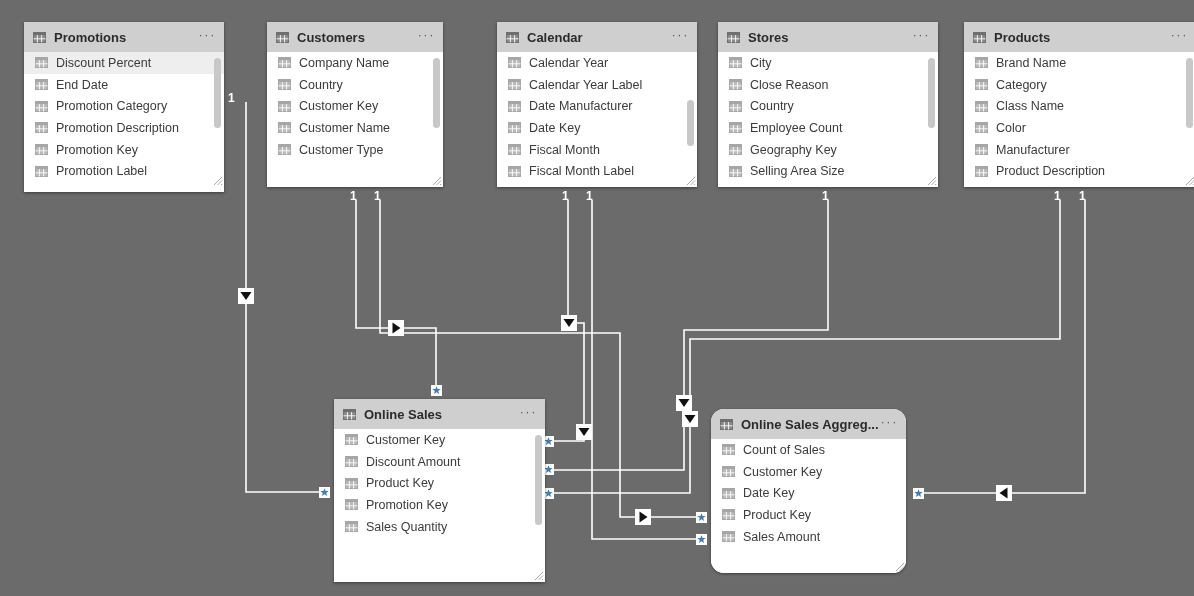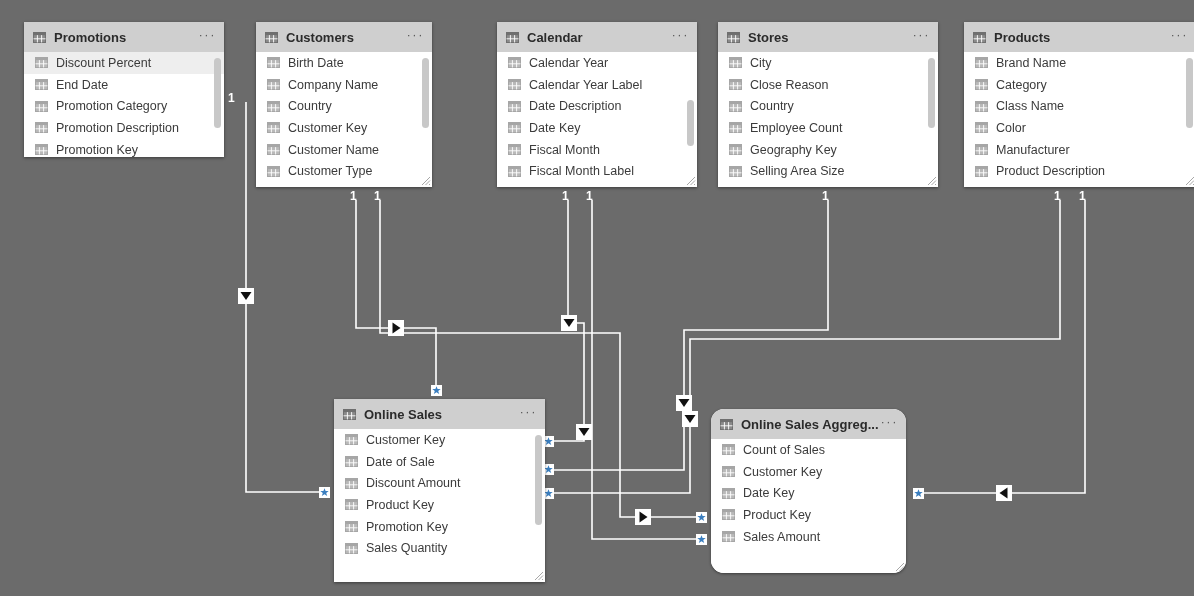--- a/index.html
+++ b/index.html
@@ -179,21 +179,21 @@
         </svg>
       </div>
       <div class="marker" style="left: 912.5px; top: 487.5px;">
         <svg width="11" height="11" viewBox="0 0 11 11">
           <rect x="0" y="0" width="11" height="11" fill="#ffffff"></rect>
           <path d="M5.5 1.2 L6.6 4.1 L9.7 4.1 L7.2 6 L8.2 9 L5.5 7.2 L2.8 9 L3.8 6 L1.3 4.1 L4.4 4.1 Z" fill="#3a7ebf"></path>
         </svg>
       </div>
     </div>
   <div id="tables-host">
-      <div class="tbl" style="left: 24px; top: 22px; width: 200px; height: 135px;">
+      <div class="tbl" style="left: 24px; top: 22px; width: 200px; height: 170px;">
         <div class="tbl-head">
           <svg class="tglyph" viewBox="0 0 13 11">
             <rect x="0.5" y="0.5" width="12" height="10" fill="#8a8a8a" stroke="#6f6f6f"></rect>
             <rect x="0.5" y="0.5" width="12" height="2.6" fill="#6f6f6f"></rect>
             <line x1="4.4" y1="3.1" x2="4.4" y2="10.5" stroke="#fff" stroke-width="0.9"></line>
             <line x1="8.6" y1="3.1" x2="8.6" y2="10.5" stroke="#fff" stroke-width="0.9"></line>
             <line x1="0.5" y1="6.8" x2="12.5" y2="6.8" stroke="#fff" stroke-width="0.9"></line>
           </svg>
           <span class="tbl-title">Promotions</span>
           <span class="dots">···</span>
@@ -258,43 +258,33 @@
               <line x1="0.5" y1="6.8" x2="12.5" y2="6.8" stroke="#fff" stroke-width="0.9"></line>
             </svg>
             <span class="fld-name">Promotion Label</span>
           </div>
           <div class="sbar" style="top:6px;height:70px"></div>
           <svg class="grip" viewBox="0 0 11 11">
             <path d="M10 2 L2 10 M10 5.5 L5.5 10 M10 9 L9 10" stroke="#8a8a8a" stroke-width="1" fill="none"></path>
           </svg>
         </div>
       </div>
-      <div class="tbl" style="left: 256px; top: 22px; width: 176px; height: 165px;">
+      <div class="tbl" style="left: 267px; top: 22px; width: 176px; height: 165px;">
         <div class="tbl-head">
           <svg class="tglyph" viewBox="0 0 13 11">
             <rect x="0.5" y="0.5" width="12" height="10" fill="#8a8a8a" stroke="#6f6f6f"></rect>
             <rect x="0.5" y="0.5" width="12" height="2.6" fill="#6f6f6f"></rect>
             <line x1="4.4" y1="3.1" x2="4.4" y2="10.5" stroke="#fff" stroke-width="0.9"></line>
             <line x1="8.6" y1="3.1" x2="8.6" y2="10.5" stroke="#fff" stroke-width="0.9"></line>
             <line x1="0.5" y1="6.8" x2="12.5" y2="6.8" stroke="#fff" stroke-width="0.9"></line>
           </svg>
           <span class="tbl-title">Customers</span>
           <span class="dots">···</span>
         </div>
         <div class="tbl-body" style="height:135px">
-          <div class="fld">
-            <svg class="tglyph" viewBox="0 0 13 11">
-              <rect x="0.5" y="0.5" width="12" height="10" fill="#b9b9b9" stroke="#a6a6a6"></rect>
-              <rect x="0.5" y="0.5" width="12" height="2.6" fill="#a6a6a6"></rect>
-              <line x1="4.4" y1="3.1" x2="4.4" y2="10.5" stroke="#fff" stroke-width="0.9"></line>
-              <line x1="8.6" y1="3.1" x2="8.6" y2="10.5" stroke="#fff" stroke-width="0.9"></line>
-              <line x1="0.5" y1="6.8" x2="12.5" y2="6.8" stroke="#fff" stroke-width="0.9"></line>
-            </svg>
-            <span class="fld-name">Birth Date</span>
-          </div>
           <div class="fld">
             <svg class="tglyph" viewBox="0 0 13 11">
               <rect x="0.5" y="0.5" width="12" height="10" fill="#b9b9b9" stroke="#a6a6a6"></rect>
               <rect x="0.5" y="0.5" width="12" height="2.6" fill="#a6a6a6"></rect>
               <line x1="4.4" y1="3.1" x2="4.4" y2="10.5" stroke="#fff" stroke-width="0.9"></line>
               <line x1="8.6" y1="3.1" x2="8.6" y2="10.5" stroke="#fff" stroke-width="0.9"></line>
               <line x1="0.5" y1="6.8" x2="12.5" y2="6.8" stroke="#fff" stroke-width="0.9"></line>
             </svg>
             <span class="fld-name">Company Name</span>
           </div>
@@ -378,21 +368,21 @@
             <span class="fld-name">Calendar Year Label</span>
           </div>
           <div class="fld">
             <svg class="tglyph" viewBox="0 0 13 11">
               <rect x="0.5" y="0.5" width="12" height="10" fill="#b9b9b9" stroke="#a6a6a6"></rect>
               <rect x="0.5" y="0.5" width="12" height="2.6" fill="#a6a6a6"></rect>
               <line x1="4.4" y1="3.1" x2="4.4" y2="10.5" stroke="#fff" stroke-width="0.9"></line>
               <line x1="8.6" y1="3.1" x2="8.6" y2="10.5" stroke="#fff" stroke-width="0.9"></line>
               <line x1="0.5" y1="6.8" x2="12.5" y2="6.8" stroke="#fff" stroke-width="0.9"></line>
             </svg>
-            <span class="fld-name">Date Description</span>
+            <span class="fld-name">Date Manufacturer</span>
           </div>
           <div class="fld">
             <svg class="tglyph" viewBox="0 0 13 11">
               <rect x="0.5" y="0.5" width="12" height="10" fill="#b9b9b9" stroke="#a6a6a6"></rect>
               <rect x="0.5" y="0.5" width="12" height="2.6" fill="#a6a6a6"></rect>
               <line x1="4.4" y1="3.1" x2="4.4" y2="10.5" stroke="#fff" stroke-width="0.9"></line>
               <line x1="8.6" y1="3.1" x2="8.6" y2="10.5" stroke="#fff" stroke-width="0.9"></line>
               <line x1="0.5" y1="6.8" x2="12.5" y2="6.8" stroke="#fff" stroke-width="0.9"></line>
             </svg>
             <span class="fld-name">Date Key</span>
@@ -605,30 +595,20 @@
             <span class="fld-name">Customer Key</span>
           </div>
           <div class="fld">
             <svg class="tglyph" viewBox="0 0 13 11">
               <rect x="0.5" y="0.5" width="12" height="10" fill="#b9b9b9" stroke="#a6a6a6"></rect>
               <rect x="0.5" y="0.5" width="12" height="2.6" fill="#a6a6a6"></rect>
               <line x1="4.4" y1="3.1" x2="4.4" y2="10.5" stroke="#fff" stroke-width="0.9"></line>
               <line x1="8.6" y1="3.1" x2="8.6" y2="10.5" stroke="#fff" stroke-width="0.9"></line>
               <line x1="0.5" y1="6.8" x2="12.5" y2="6.8" stroke="#fff" stroke-width="0.9"></line>
             </svg>
-            <span class="fld-name">Date of Sale</span>
-          </div>
-          <div class="fld">
-            <svg class="tglyph" viewBox="0 0 13 11">
-              <rect x="0.5" y="0.5" width="12" height="10" fill="#b9b9b9" stroke="#a6a6a6"></rect>
-              <rect x="0.5" y="0.5" width="12" height="2.6" fill="#a6a6a6"></rect>
-              <line x1="4.4" y1="3.1" x2="4.4" y2="10.5" stroke="#fff" stroke-width="0.9"></line>
-              <line x1="8.6" y1="3.1" x2="8.6" y2="10.5" stroke="#fff" stroke-width="0.9"></line>
-              <line x1="0.5" y1="6.8" x2="12.5" y2="6.8" stroke="#fff" stroke-width="0.9"></line>
-            </svg>
             <span class="fld-name">Discount Amount</span>
           </div>
           <div class="fld">
             <svg class="tglyph" viewBox="0 0 13 11">
               <rect x="0.5" y="0.5" width="12" height="10" fill="#b9b9b9" stroke="#a6a6a6"></rect>
               <rect x="0.5" y="0.5" width="12" height="2.6" fill="#a6a6a6"></rect>
               <line x1="4.4" y1="3.1" x2="4.4" y2="10.5" stroke="#fff" stroke-width="0.9"></line>
               <line x1="8.6" y1="3.1" x2="8.6" y2="10.5" stroke="#fff" stroke-width="0.9"></line>
               <line x1="0.5" y1="6.8" x2="12.5" y2="6.8" stroke="#fff" stroke-width="0.9"></line>
             </svg>

